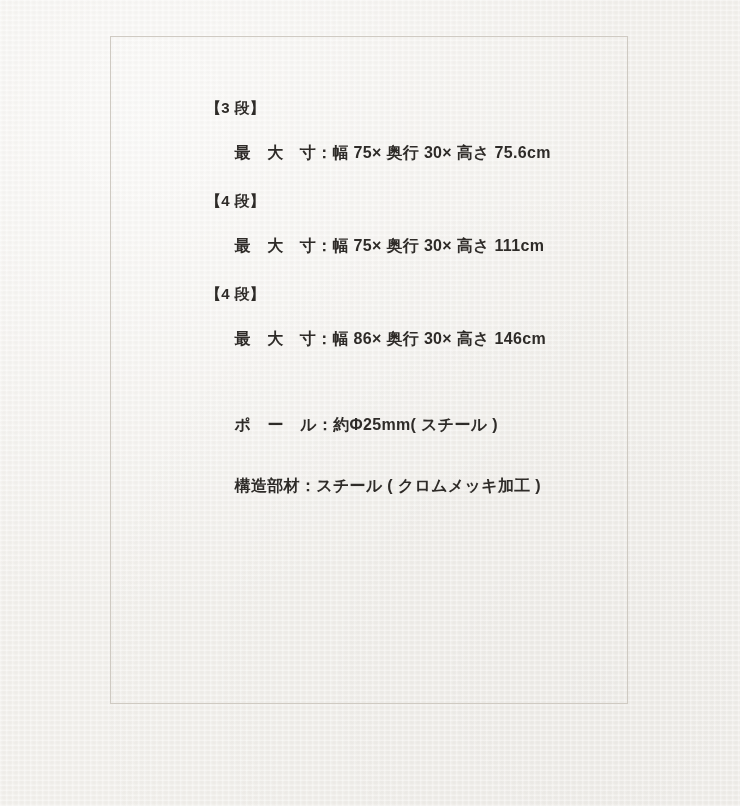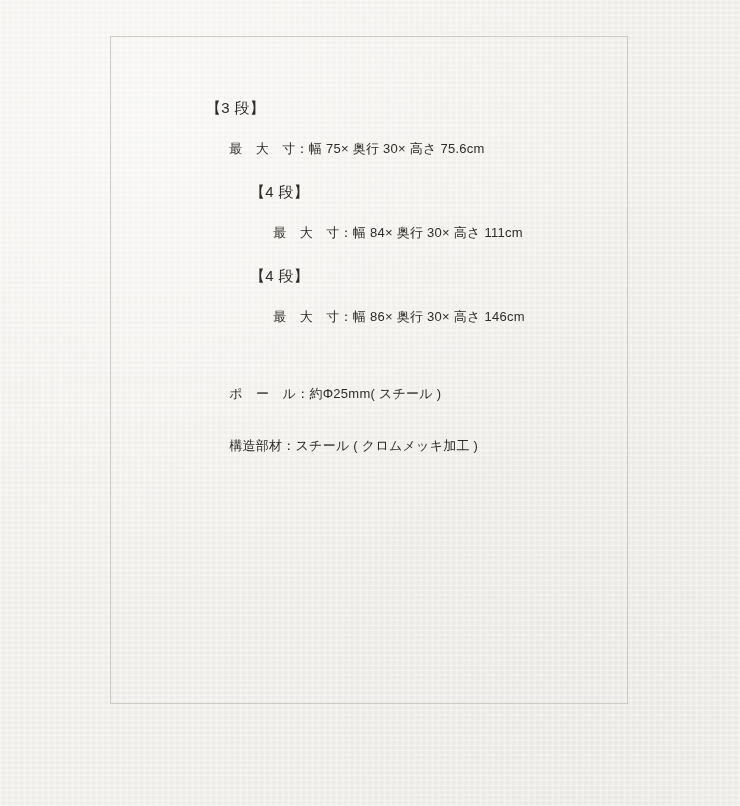--- a/index.html
+++ b/index.html
@@ -43,33 +43,33 @@
     width: 420px;
   }
   .section-heading {
     font-size: 15px;
     line-height: 1.0;
     margin: 0 0 14px 0;
     letter-spacing: 0.02em;
     color: #2e2b28;
   }
   .spec-line {
-    font-size: 13px;
+    font-size: 16px;
     line-height: 1.0;
     margin: 0 0 16px 0;
     letter-spacing: 0.02em;
     color: #2e2b28;
     white-space: pre;
   }
   .group {
     margin-bottom: 0;
+    font-weight: bold;
   }
   .group + .group {
     margin-top: 0;
-    margin-left: 44px;
   }
   .gap {
     height: 22px;
   }
   .common-block .spec-line {
     margin-bottom: 13px;
   }
   .label {
     display: inline-block;
   }
@@ -86,21 +86,21 @@
   <div class="group">
     <div class="section-heading">【3 段】</div>
     <div class="spec-line">
       <span class="label">最　大　寸</span><span>：</span><span>幅 75× 奥行 30× 高さ 75.6cm</span>
     </div>
   </div>
 
   <div class="group">
     <div class="section-heading">【4 段】</div>
     <div class="spec-line">
-      <span class="label">最　大　寸</span><span>：</span><span>幅 84× 奥行 30× 高さ 111cm</span>
+      <span class="label">最　大　寸</span><span>：</span><span>幅 75× 奥行 30× 高さ 111cm</span>
     </div>
   </div>
 
   <div class="group">
     <div class="section-heading">【4 段】</div>
     <div class="spec-line">
       <span class="label">最　大　寸</span><span>：</span><span>幅 86× 奥行 30× 高さ 146cm</span>
     </div>
   </div>
 

